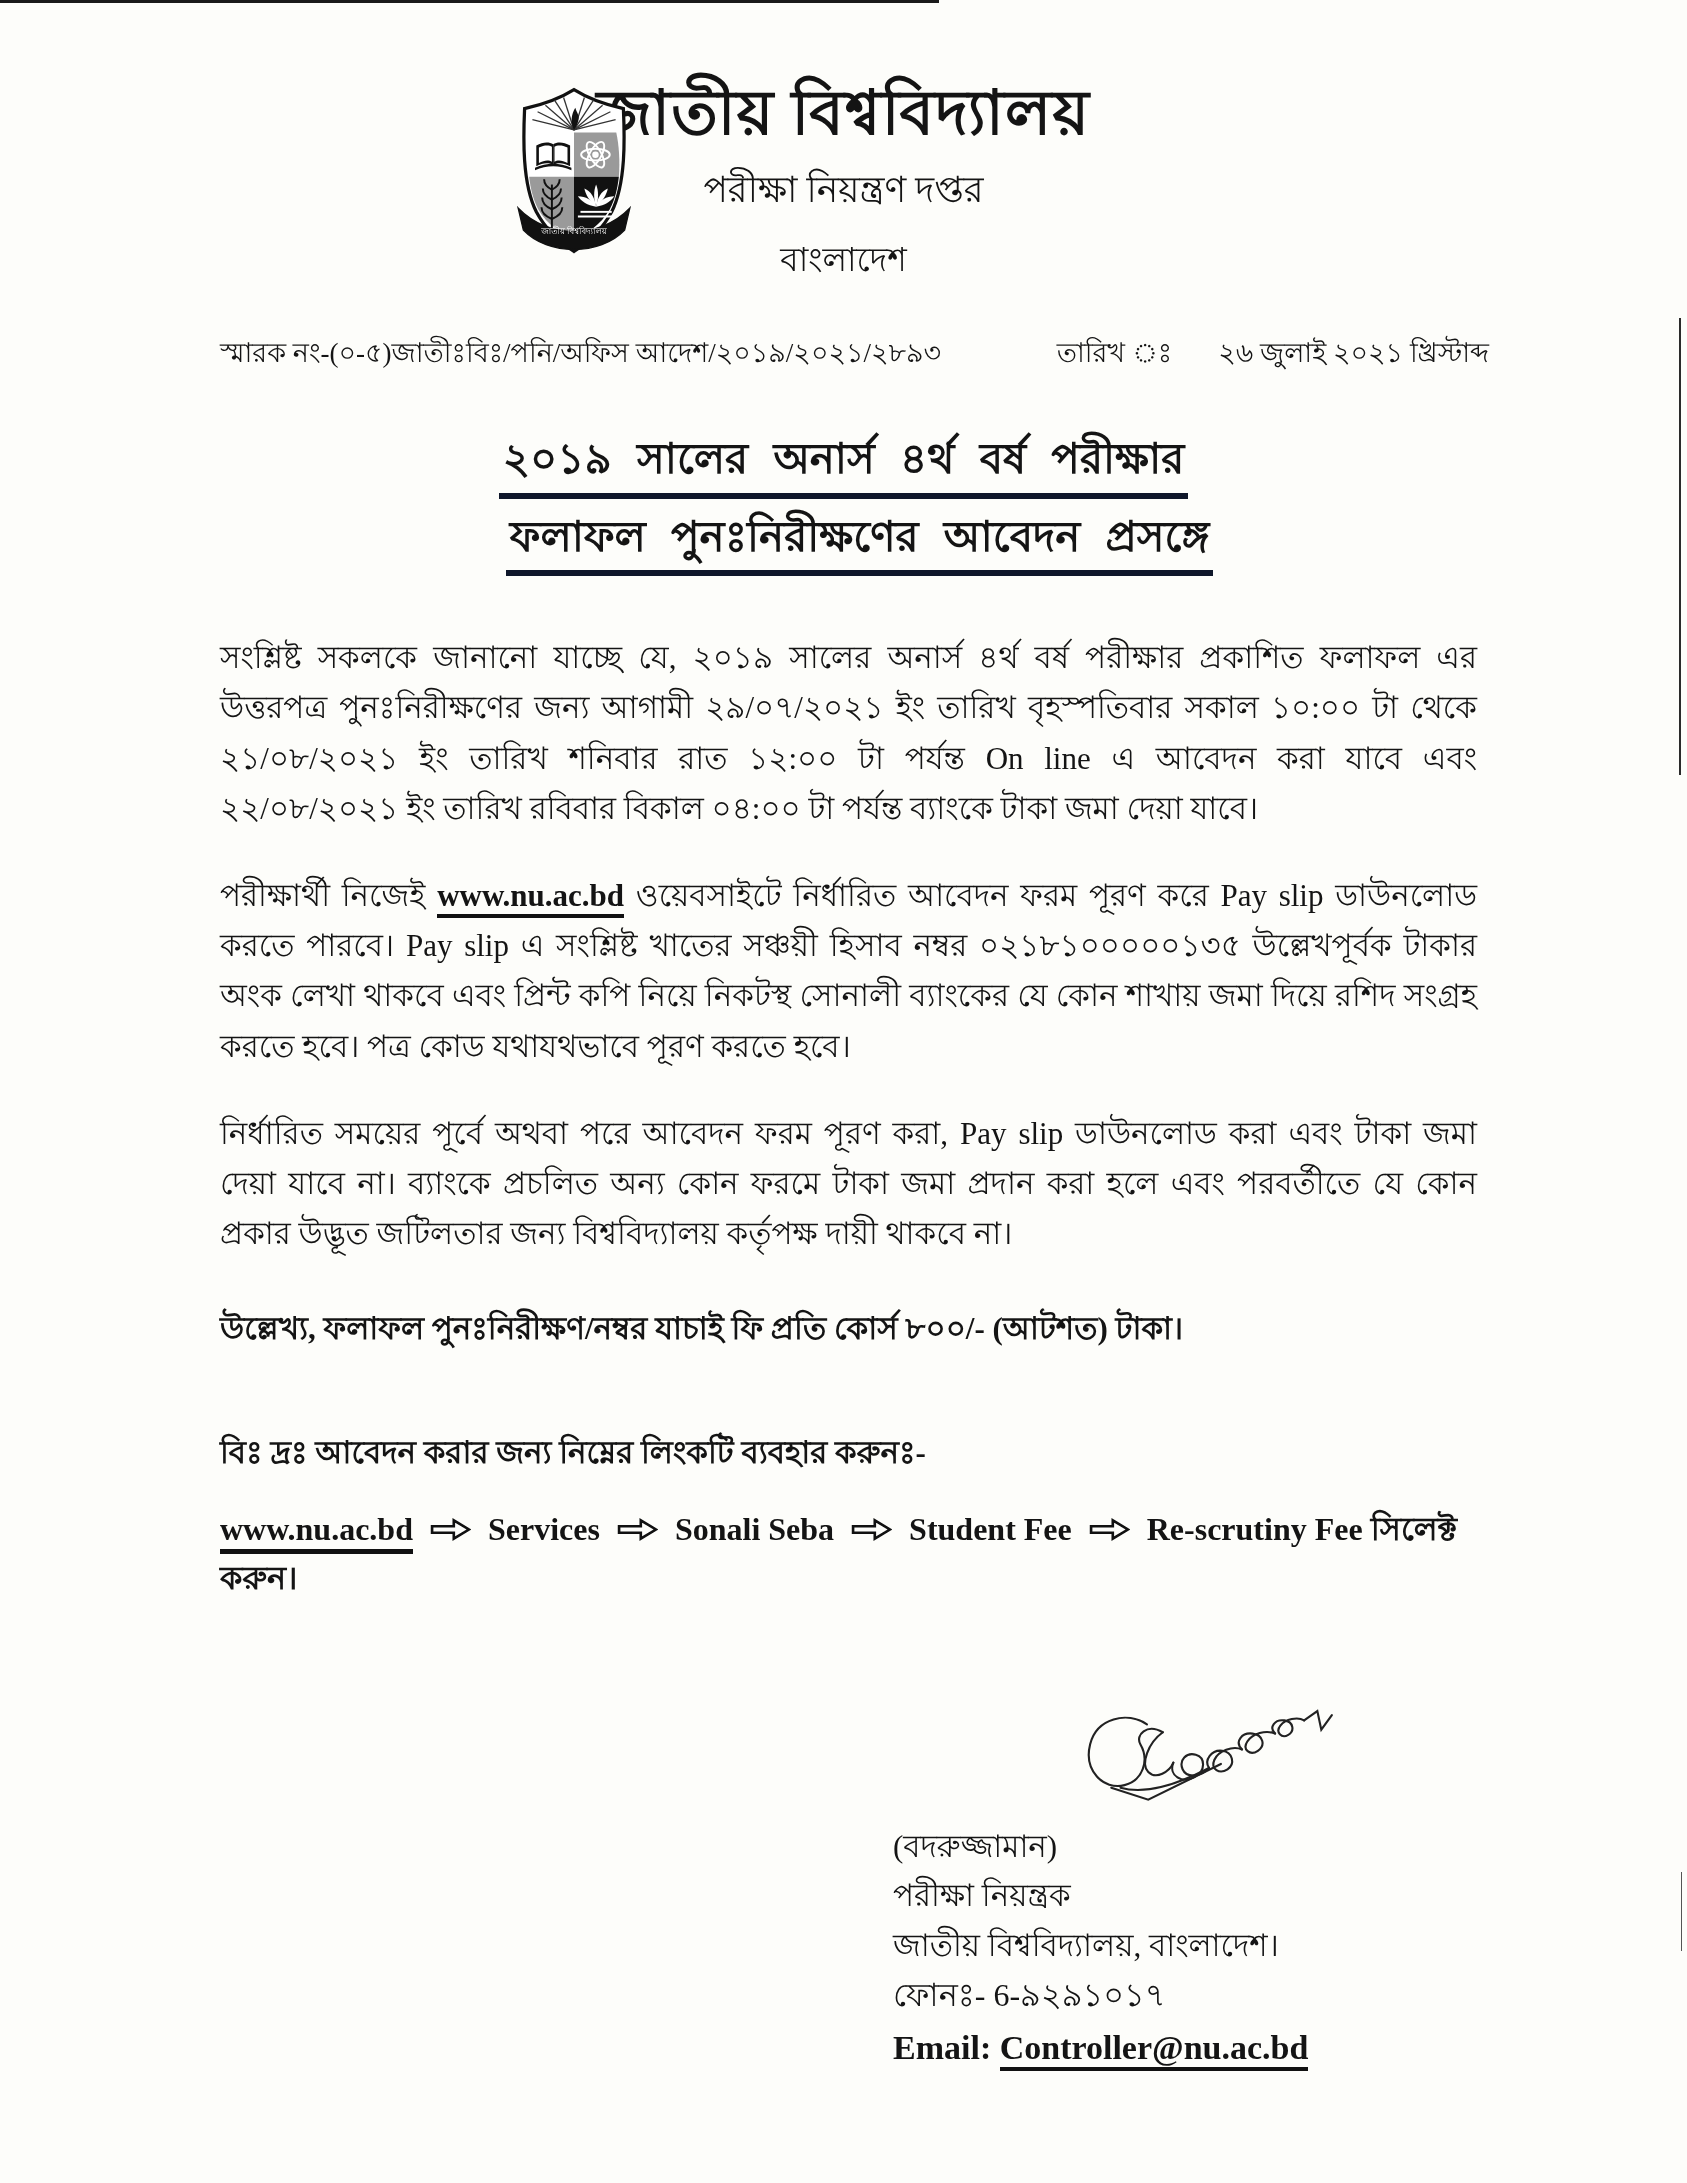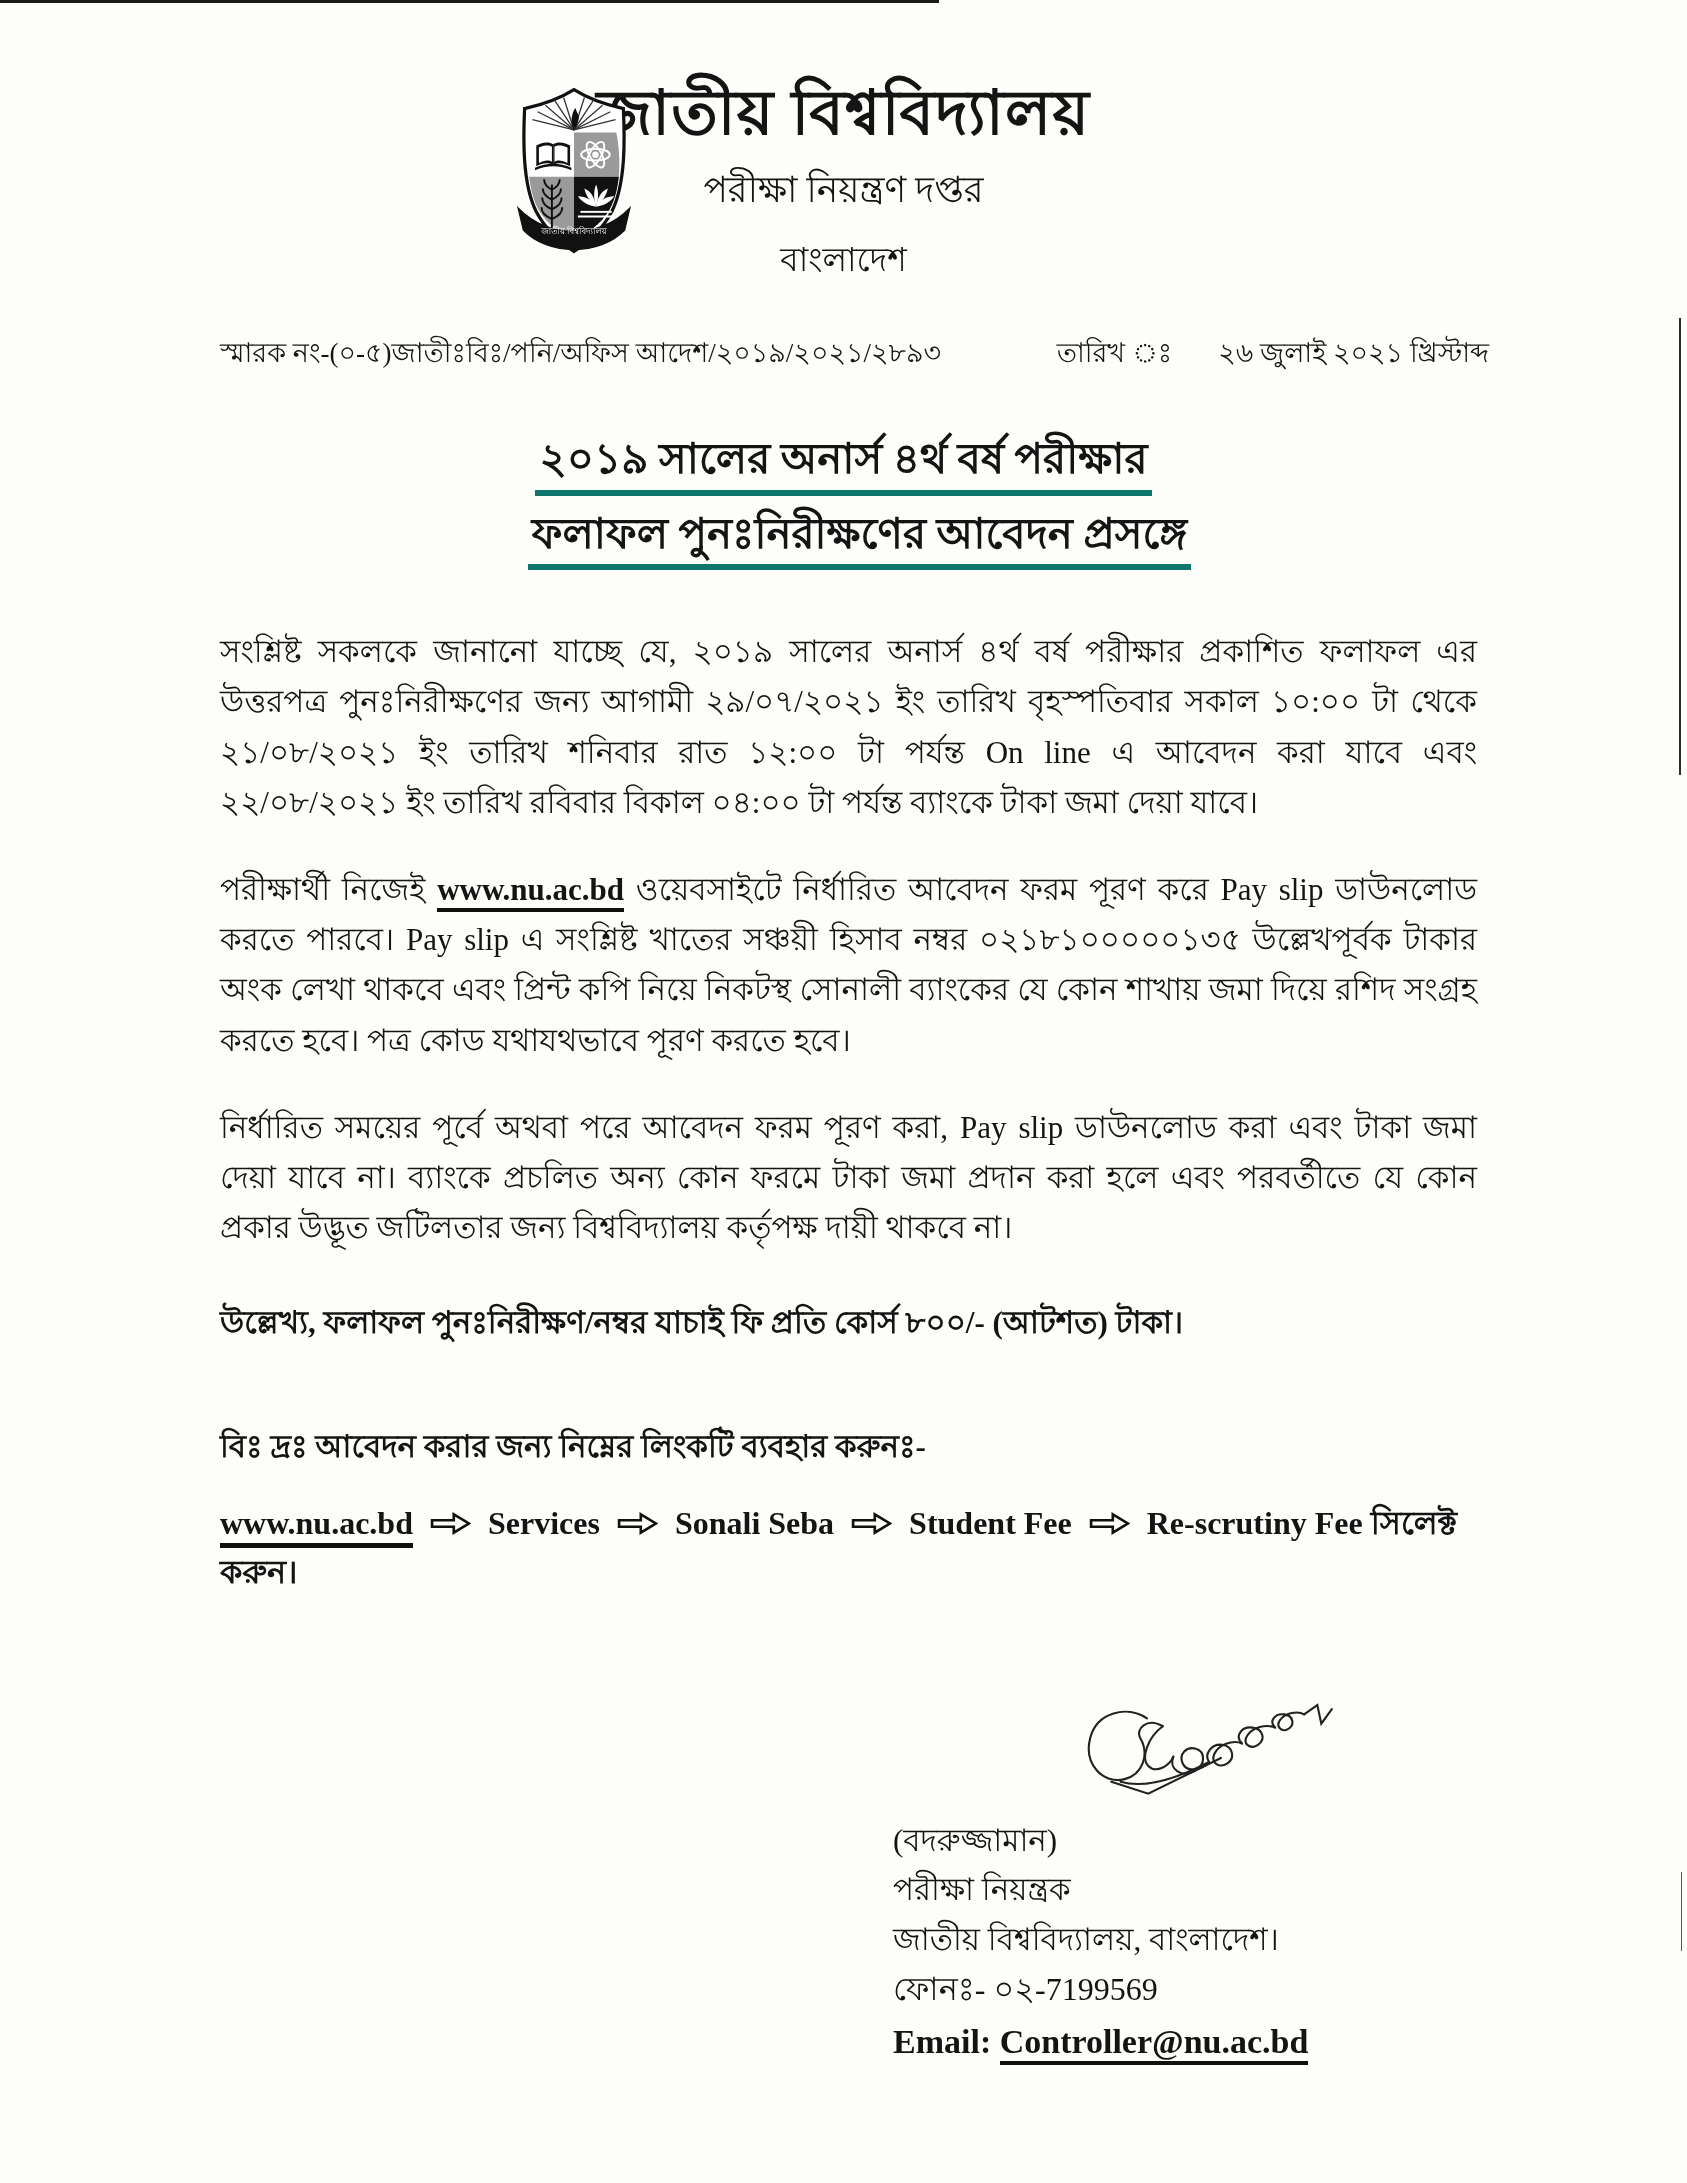--- a/index.html
+++ b/index.html
@@ -26,21 +26,21 @@
 
   
   .memo-row{
     display:flex;justify-content:space-between;align-items:baseline;
     margin:42px 198px 0 220px;font-size:27px;
   }
   .memo-date{display:flex;gap:46px;}
 
   
   .doc-title{text-align:center;margin-top:61px;font-weight:bold;font-size:42px;line-height:1.0;}
-  .doc-title .tline{display:inline-block;border-bottom:6px solid #0f766e;padding:0 4px 9.3px 4px;}
+  .doc-title .tline{display:inline-block;border-bottom:6px solid #0f172a;padding:0 4px 9.3px 4px;font-family:Liberation Mono, monospace;}
   .doc-title .t2{margin-top:17px;padding-left:32px;}
 
   
   .body-text{margin:0 210px 0 220px;}
   .para{font-size:31px;line-height:1.62;text-align:justify;margin-top:37px;}
   .para.first{margin-top:57px;}
   .inline-link{font-weight:bold;border-bottom:4.6px solid #111;padding-bottom:1.3px;}
   .para-fee{margin-top:45px;font-weight:bold;}
   .note{font-size:31px;margin-top:73px;font-weight:bold;}
   .link-line{font-size:32px;font-weight:bold;margin-top:25px;line-height:1.55;}
@@ -186,20 +186,20 @@
       <path d="M212,98 C204,86 216,70 232,72 C248,74 252,92 240,100 C228,108 214,100 220,86 C226,72 248,64 262,70"></path>
       <path d="M262,70 C250,58 262,44 278,46 C294,48 298,64 286,72 C274,80 262,70 270,58 C278,46 298,40 312,46"></path>
       <path d="M312,46 C302,36 312,24 326,26 C340,28 342,42 332,48 C322,54 312,44 320,34 C328,24 346,20 356,26"></path>
       <path d="M356,26 L376,12 L382,40 L398,18"></path>
       <path d="M78,128 C120,140 170,120 212,98"></path>
       <path d="M64,128 L120,146 L230,92"></path>
     </svg>
     <div class="sig-name">(বদরুজ্জামান)</div>
     <div class="sig-desig">পরীক্ষা নিয়ন্ত্রক</div>
     <div class="sig-org">জাতীয় বিশ্ববিদ্যালয়, বাংলাদেশ।</div>
-    <div class="sig-phone">ফোনঃ- ০২-7199569</div>
+    <div class="sig-phone">ফোনঃ- 6-৯২৯১০১৭</div>
     <div class="sig-email">
       <span>Email: </span><span class="email-underline">Controller@nu.ac.bd</span>
     </div>
   </div>
 
 </div>
 
 
 </body></html>

